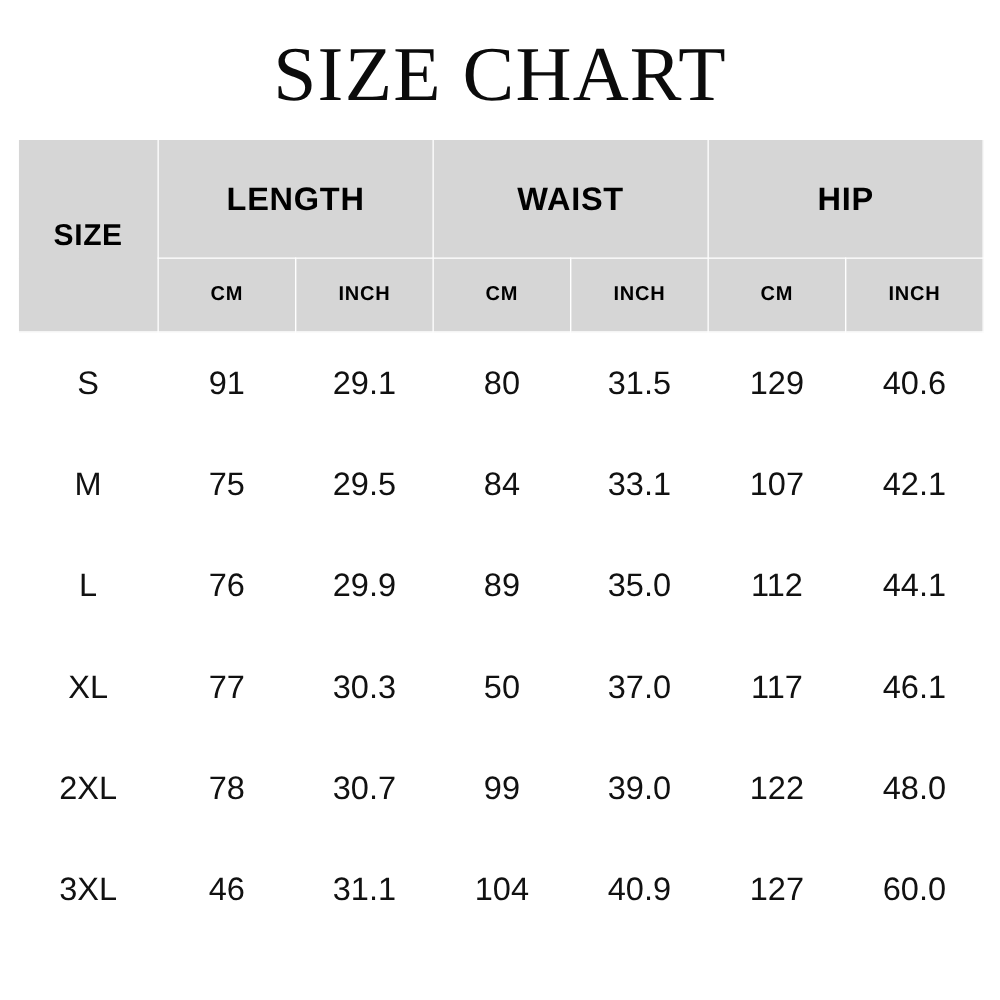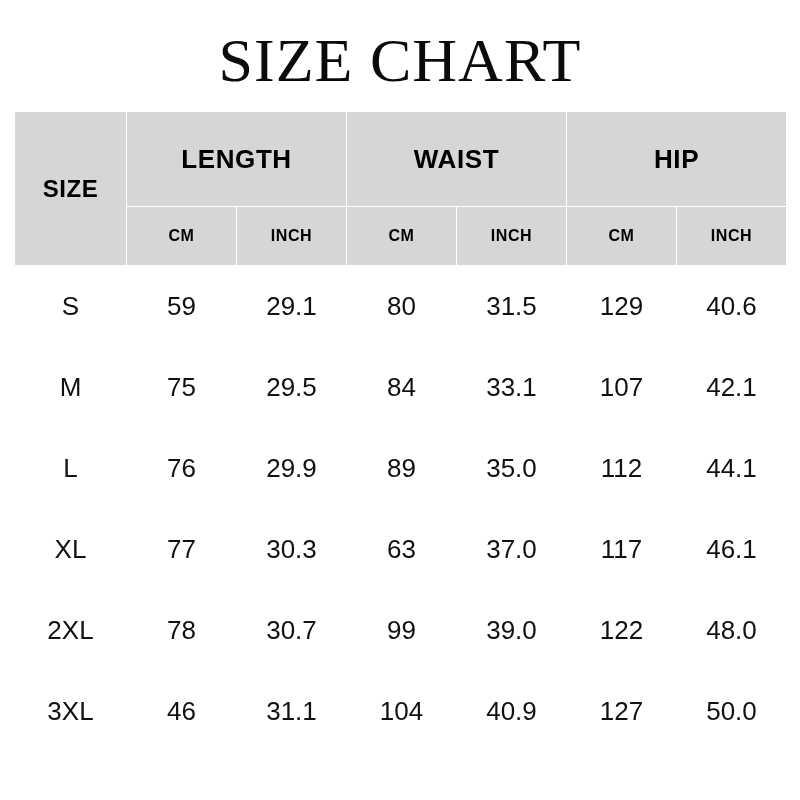--- a/index.html
+++ b/index.html
@@ -117,21 +117,21 @@
           <th class="unit-head">INCH</th>
           <th class="unit-head">CM</th>
           <th class="unit-head">INCH</th>
           <th class="unit-head">CM</th>
           <th class="unit-head">INCH</th>
         </tr>
       </thead>
       <tbody>
         <tr>
           <td class="size-cell">S</td>
-          <td>59</td>
+          <td>91</td>
           <td>29.1</td>
           <td>80</td>
           <td>31.5</td>
           <td>129</td>
           <td>40.6</td>
         </tr>
         <tr>
           <td class="size-cell">M</td>
           <td>75</td>
           <td>29.5</td>
@@ -146,40 +146,40 @@
           <td>29.9</td>
           <td>89</td>
           <td>35.0</td>
           <td>112</td>
           <td>44.1</td>
         </tr>
         <tr>
           <td class="size-cell">XL</td>
           <td>77</td>
           <td>30.3</td>
-          <td>63</td>
+          <td>50</td>
           <td>37.0</td>
           <td>117</td>
           <td>46.1</td>
         </tr>
         <tr>
           <td class="size-cell">2XL</td>
           <td>78</td>
           <td>30.7</td>
           <td>99</td>
           <td>39.0</td>
           <td>122</td>
           <td>48.0</td>
         </tr>
         <tr>
           <td class="size-cell">3XL</td>
           <td>46</td>
           <td>31.1</td>
           <td>104</td>
           <td>40.9</td>
           <td>127</td>
-          <td>50.0</td>
+          <td>60.0</td>
         </tr>
       </tbody>
     </table>
   </div>
 
 </div>
 
 </body></html>

